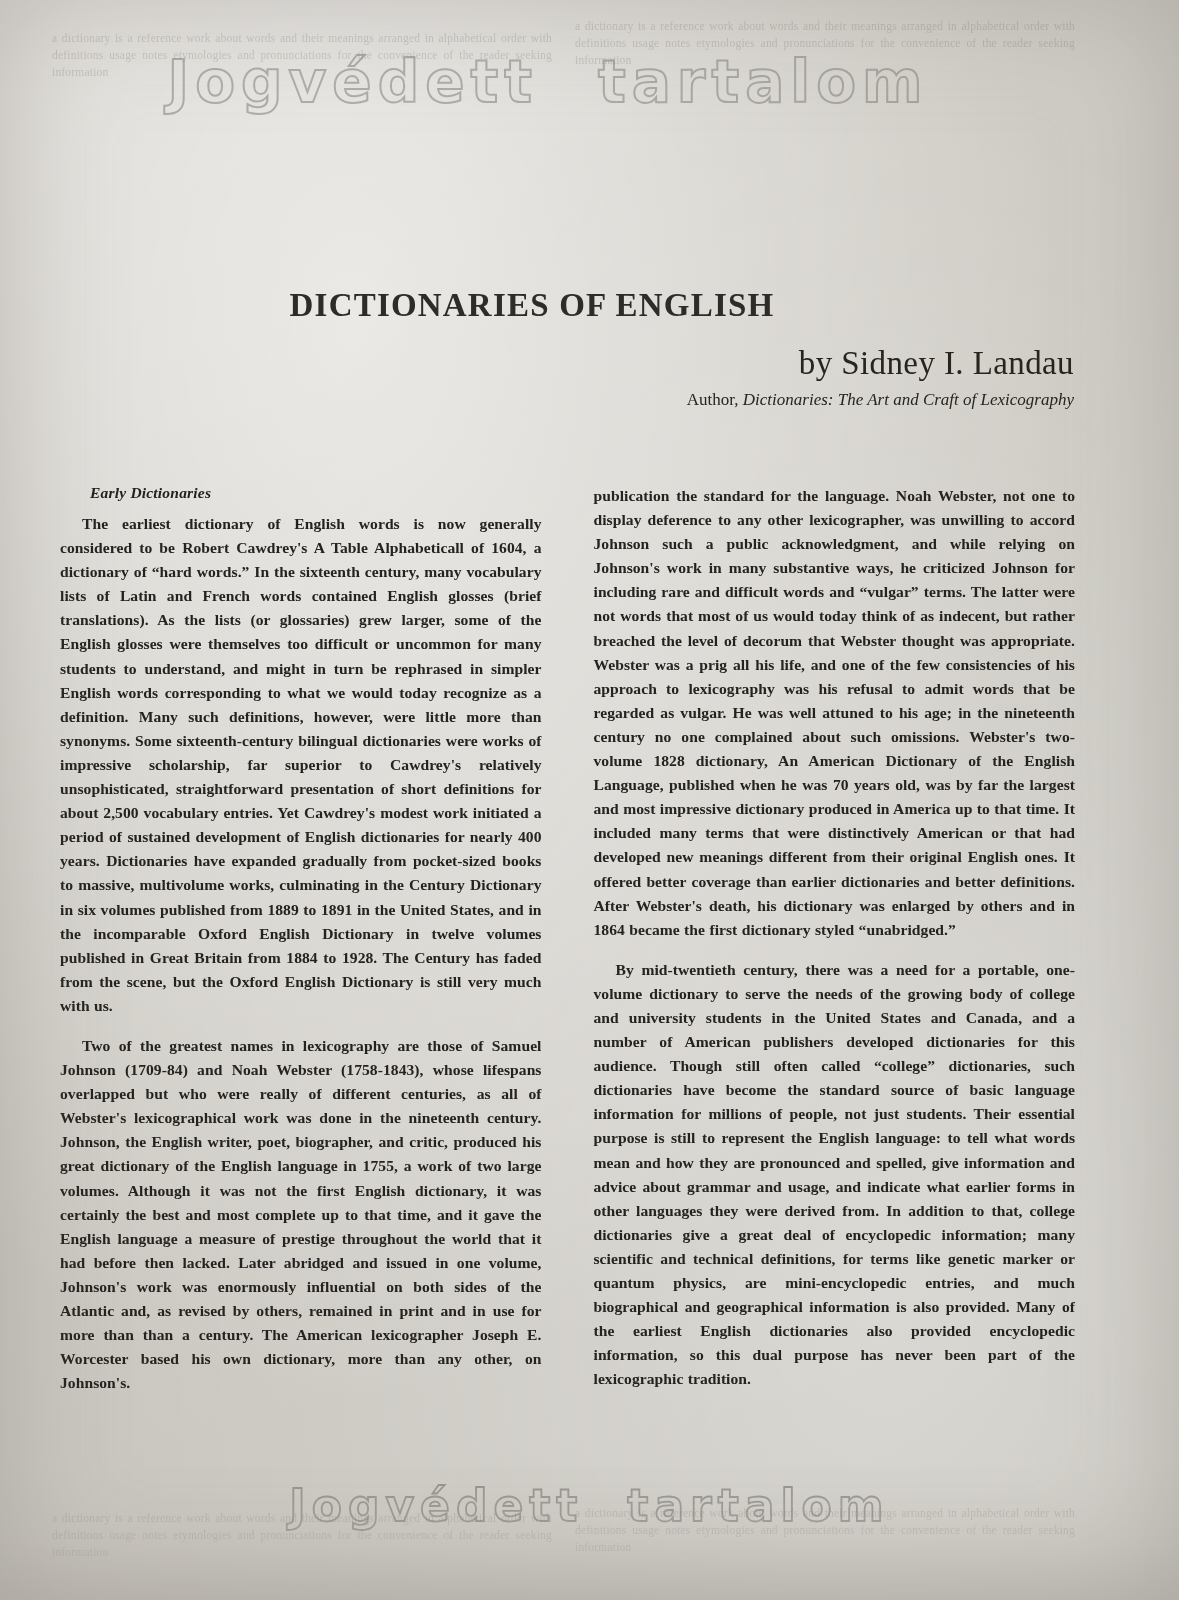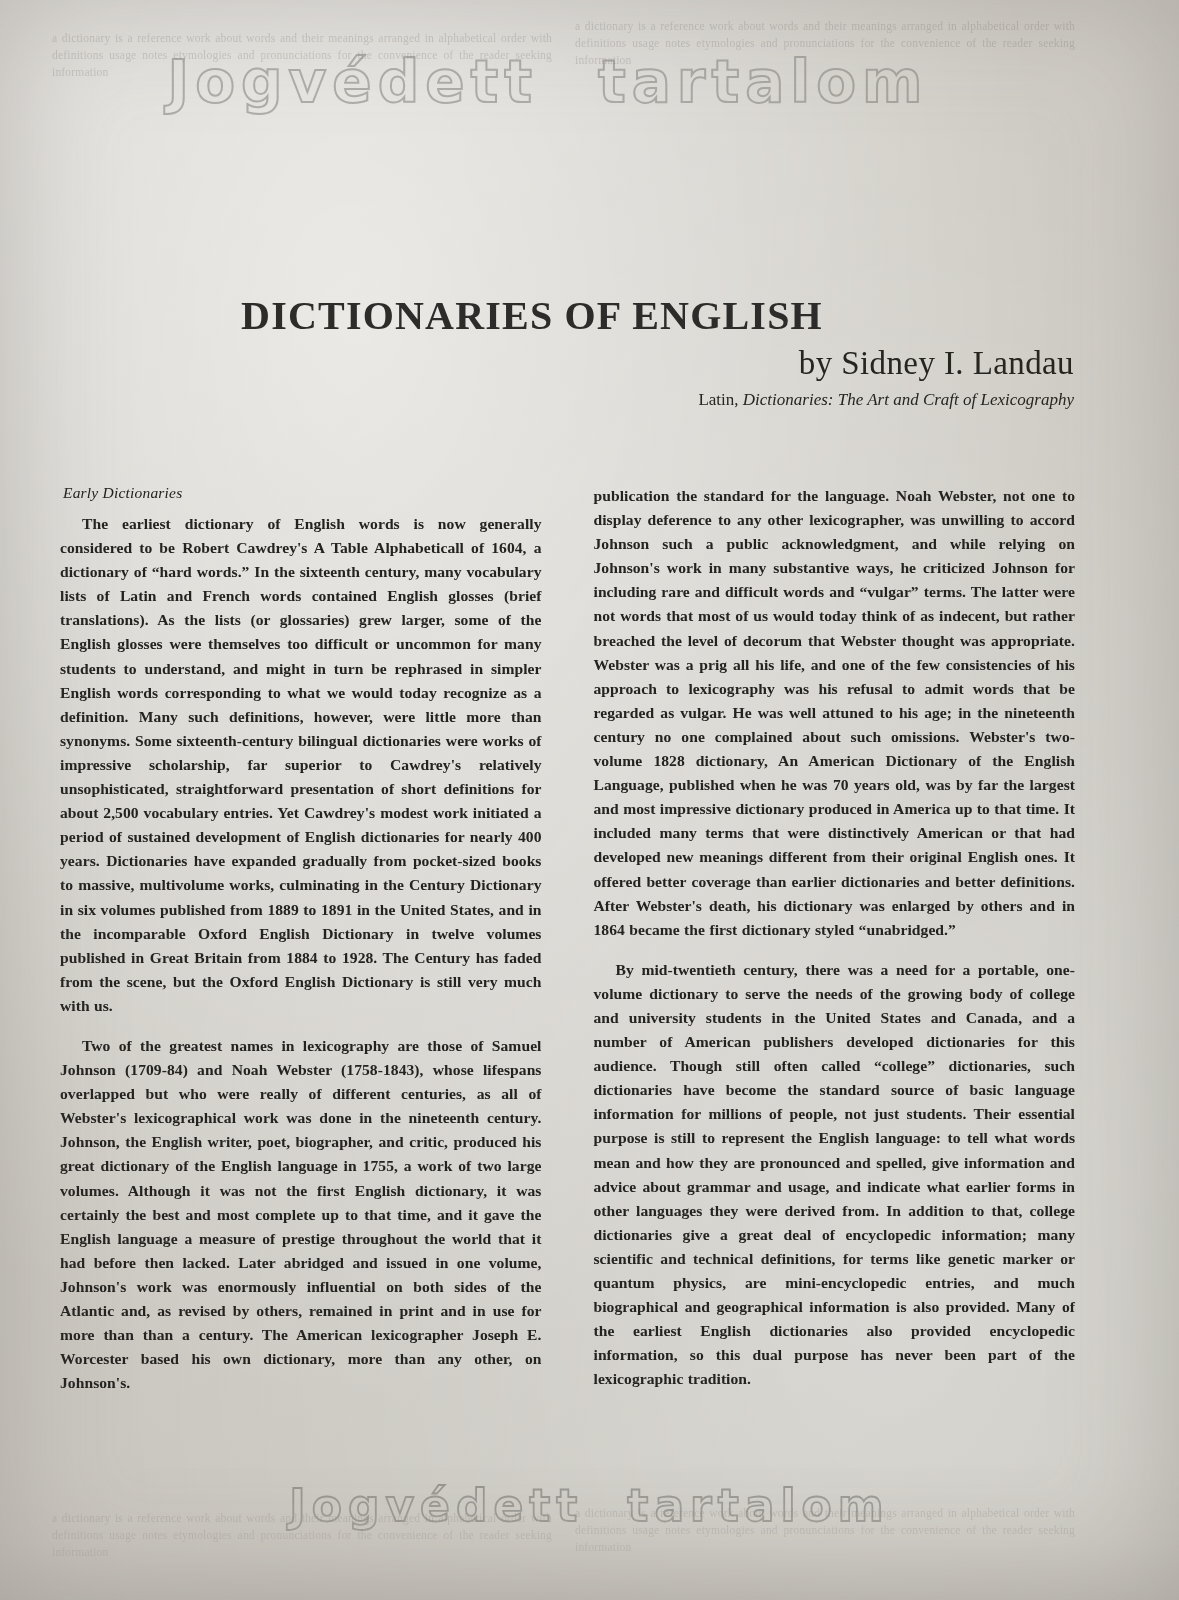--- a/index.html
+++ b/index.html
@@ -70,21 +70,21 @@
     -webkit-text-stroke: 1.8px rgba(110, 108, 104, 0.62);
   }
   .watermark-bottom .wm-gap { display: inline-block; width: 44px; }
 
   .title {
     position: absolute;
     top: 265px;
     left: 0;
     width: 1064px;
     text-align: center;
-    font-size: 40px;
+    font-size: 33px;
     letter-spacing: 1.2px;
     color: #2d2c2a;
     font-family: "Liberation Serif", serif;
   }
 
   .byline {
     position: absolute;
     top: 345px;
     right: 105px;
     text-align: right;
@@ -105,24 +105,24 @@
     top: 484px;
     left: 60px;
     width: 1015px;
     display: flex;
     gap: 52px;
   }
   .col { width: 482px; }
 
   .section-head {
     font-style: italic;
-    font-weight: normal;
+    font-weight: bold;
     font-size: 15.5px;
     color: #23221e;
-    margin: 0 0 10px 3px;
+    margin: 0 0 10px 30px;
     letter-spacing: 0.2px;
   }
 
   p.body {
     margin: 0;
     text-indent: 22px;
     text-align: justify;
     font-size: 15.6px;
     line-height: 24.1px;
     color: #242320;
@@ -159,21 +159,21 @@
   <div class="ghost bottom-right">a dictionary is a reference work about words and their meanings arranged in alphabetical order with definitions usage notes etymologies and pronunciations for the convenience of the reader seeking information</div>
 
   <div class="watermark watermark-top">
     <span class="wm-word">Jogvédett</span><span class="wm-gap"></span><span class="wm-word">tartalom</span>
   </div>
 
   <h1 class="title">DICTIONARIES OF ENGLISH</h1>
 
   <div class="byline">
     <div class="author">by Sidney I. Landau</div>
-    <div class="credit"><span>Latin, </span><i>Dictionaries: The Art and Craft of Lexicography</i></div>
+    <div class="credit"><span>Author, </span><i>Dictionaries: The Art and Craft of Lexicography</i></div>
   </div>
 
   <div class="columns">
     <div class="col">
       <div class="section-head">Early Dictionaries</div>
       <p class="body">The earliest dictionary of English words is now generally considered to be Robert Cawdrey's A Table Alphabeticall of 1604, a dictionary of “hard words.” In the sixteenth century, many vocabulary lists of Latin and French words contained English glosses (brief translations). As the lists (or glossaries) grew larger, some of the English glosses were themselves too difficult or uncommon for many students to understand, and might in turn be rephrased in simpler English words corresponding to what we would today recognize as a definition. Many such definitions, however, were little more than synonyms. Some sixteenth-century bilingual dictionaries were works of impressive scholarship, far superior to Cawdrey's relatively unsophisticated, straightforward presentation of short definitions for about 2,500 vocabulary entries. Yet Cawdrey's modest work initiated a period of sustained development of English dictionaries for nearly 400 years. Dictionaries have expanded gradually from pocket-sized books to massive, multivolume works, culminating in the Century Dictionary in six volumes published from 1889 to 1891 in the United States, and in the incomparable Oxford English Dictionary in twelve volumes published in Great Britain from 1884 to 1928. The Century has faded from the scene, but the Oxford English Dictionary is still very much with us.</p>
       <p class="body">Two of the greatest names in lexicography are those of Samuel Johnson (1709-84) and Noah Webster (1758-1843), whose lifespans overlapped but who were really of different centuries, as all of Webster's lexicographical work was done in the nineteenth century. Johnson, the English writer, poet, biographer, and critic, produced his great dictionary of the English language in 1755, a work of two large volumes. Although it was not the first English dictionary, it was certainly the best and most complete up to that time, and it gave the English language a measure of prestige throughout the world that it had before then lacked. Later abridged and issued in one volume, Johnson's work was enormously influential on both sides of the Atlantic and, as revised by others, remained in print and in use for more than than a century. The American lexicographer Joseph E. Worcester based his own dictionary, more than any other, on Johnson's.</p>
     </div>
     <div class="col">
       <p class="body" style="text-indent:0">publication the standard for the language. Noah Webster, not one to display deference to any other lexicographer, was unwilling to accord Johnson such a public acknowledgment, and while relying on Johnson's work in many substantive ways, he criticized Johnson for including rare and difficult words and “vulgar” terms. The latter were not words that most of us would today think of as indecent, but rather breached the level of decorum that Webster thought was appropriate. Webster was a prig all his life, and one of the few consistencies of his approach to lexicography was his refusal to admit words that be regarded as vulgar. He was well attuned to his age; in the nineteenth century no one complained about such omissions. Webster's two-volume 1828 dictionary, An American Dictionary of the English Language, published when he was 70 years old, was by far the largest and most impressive dictionary produced in America up to that time. It included many terms that were distinctively American or that had developed new meanings different from their original English ones. It offered better coverage than earlier dictionaries and better definitions. After Webster's death, his dictionary was enlarged by others and in 1864 became the first dictionary styled “unabridged.”</p>

